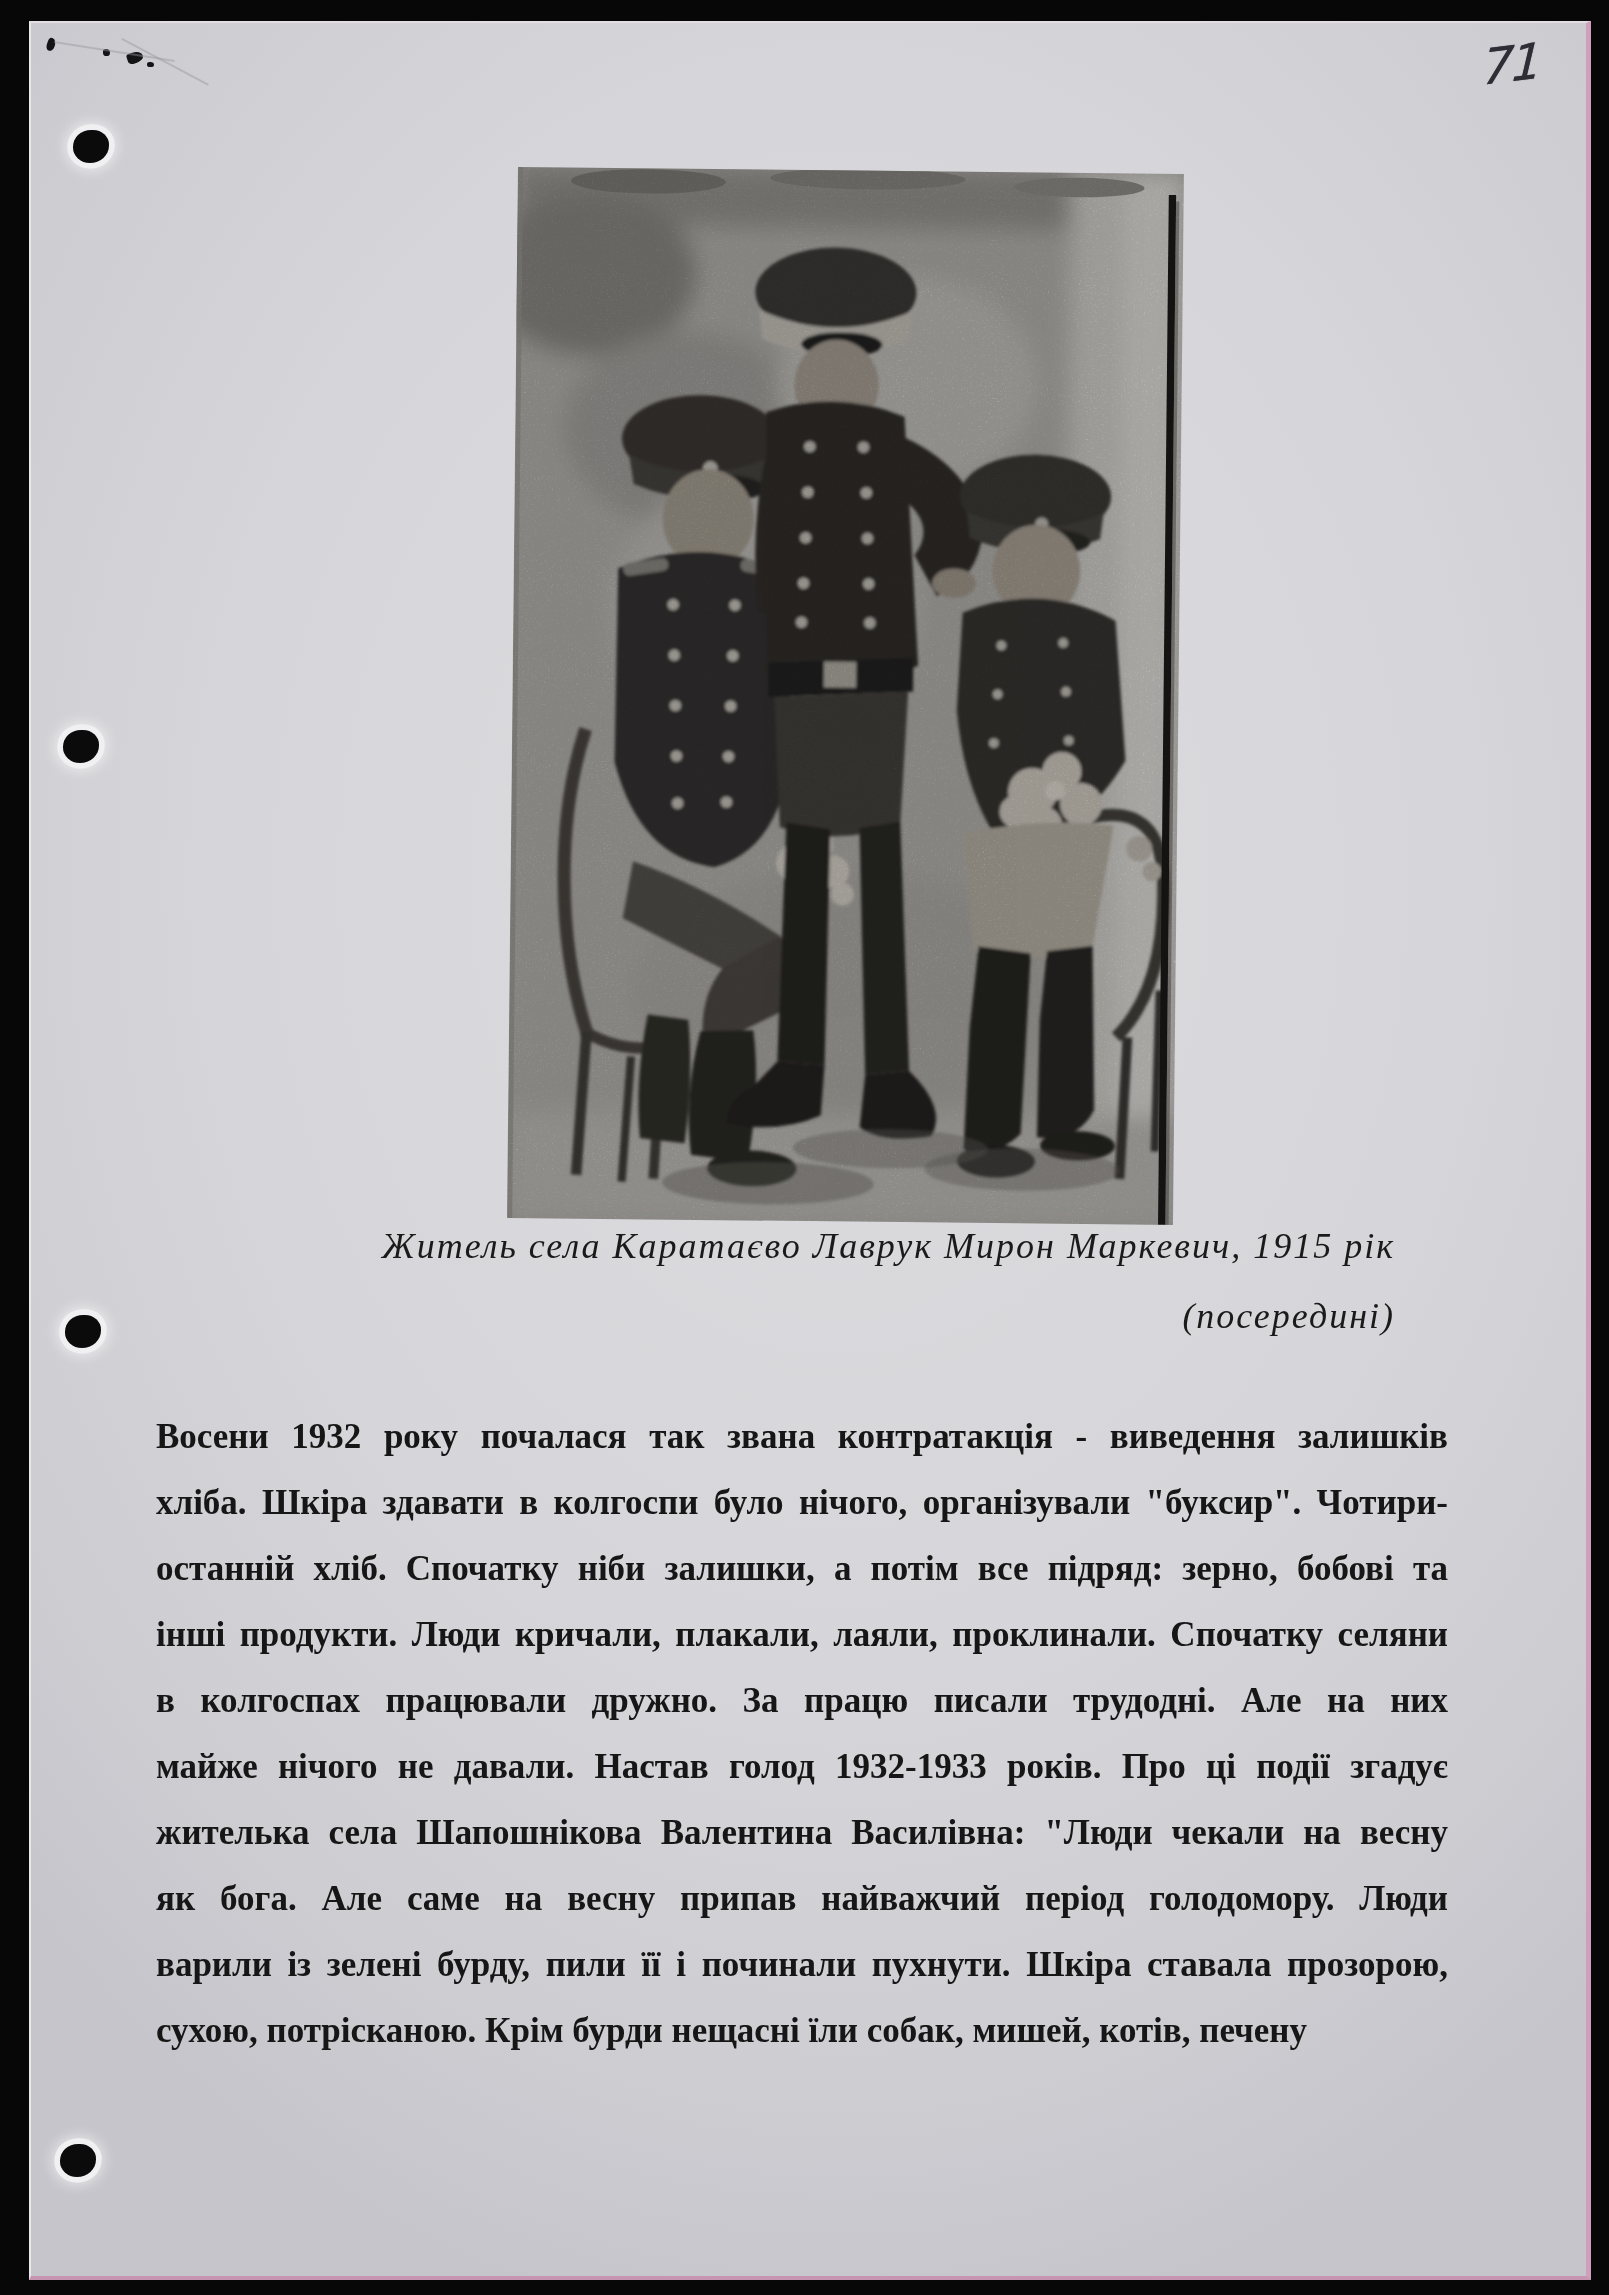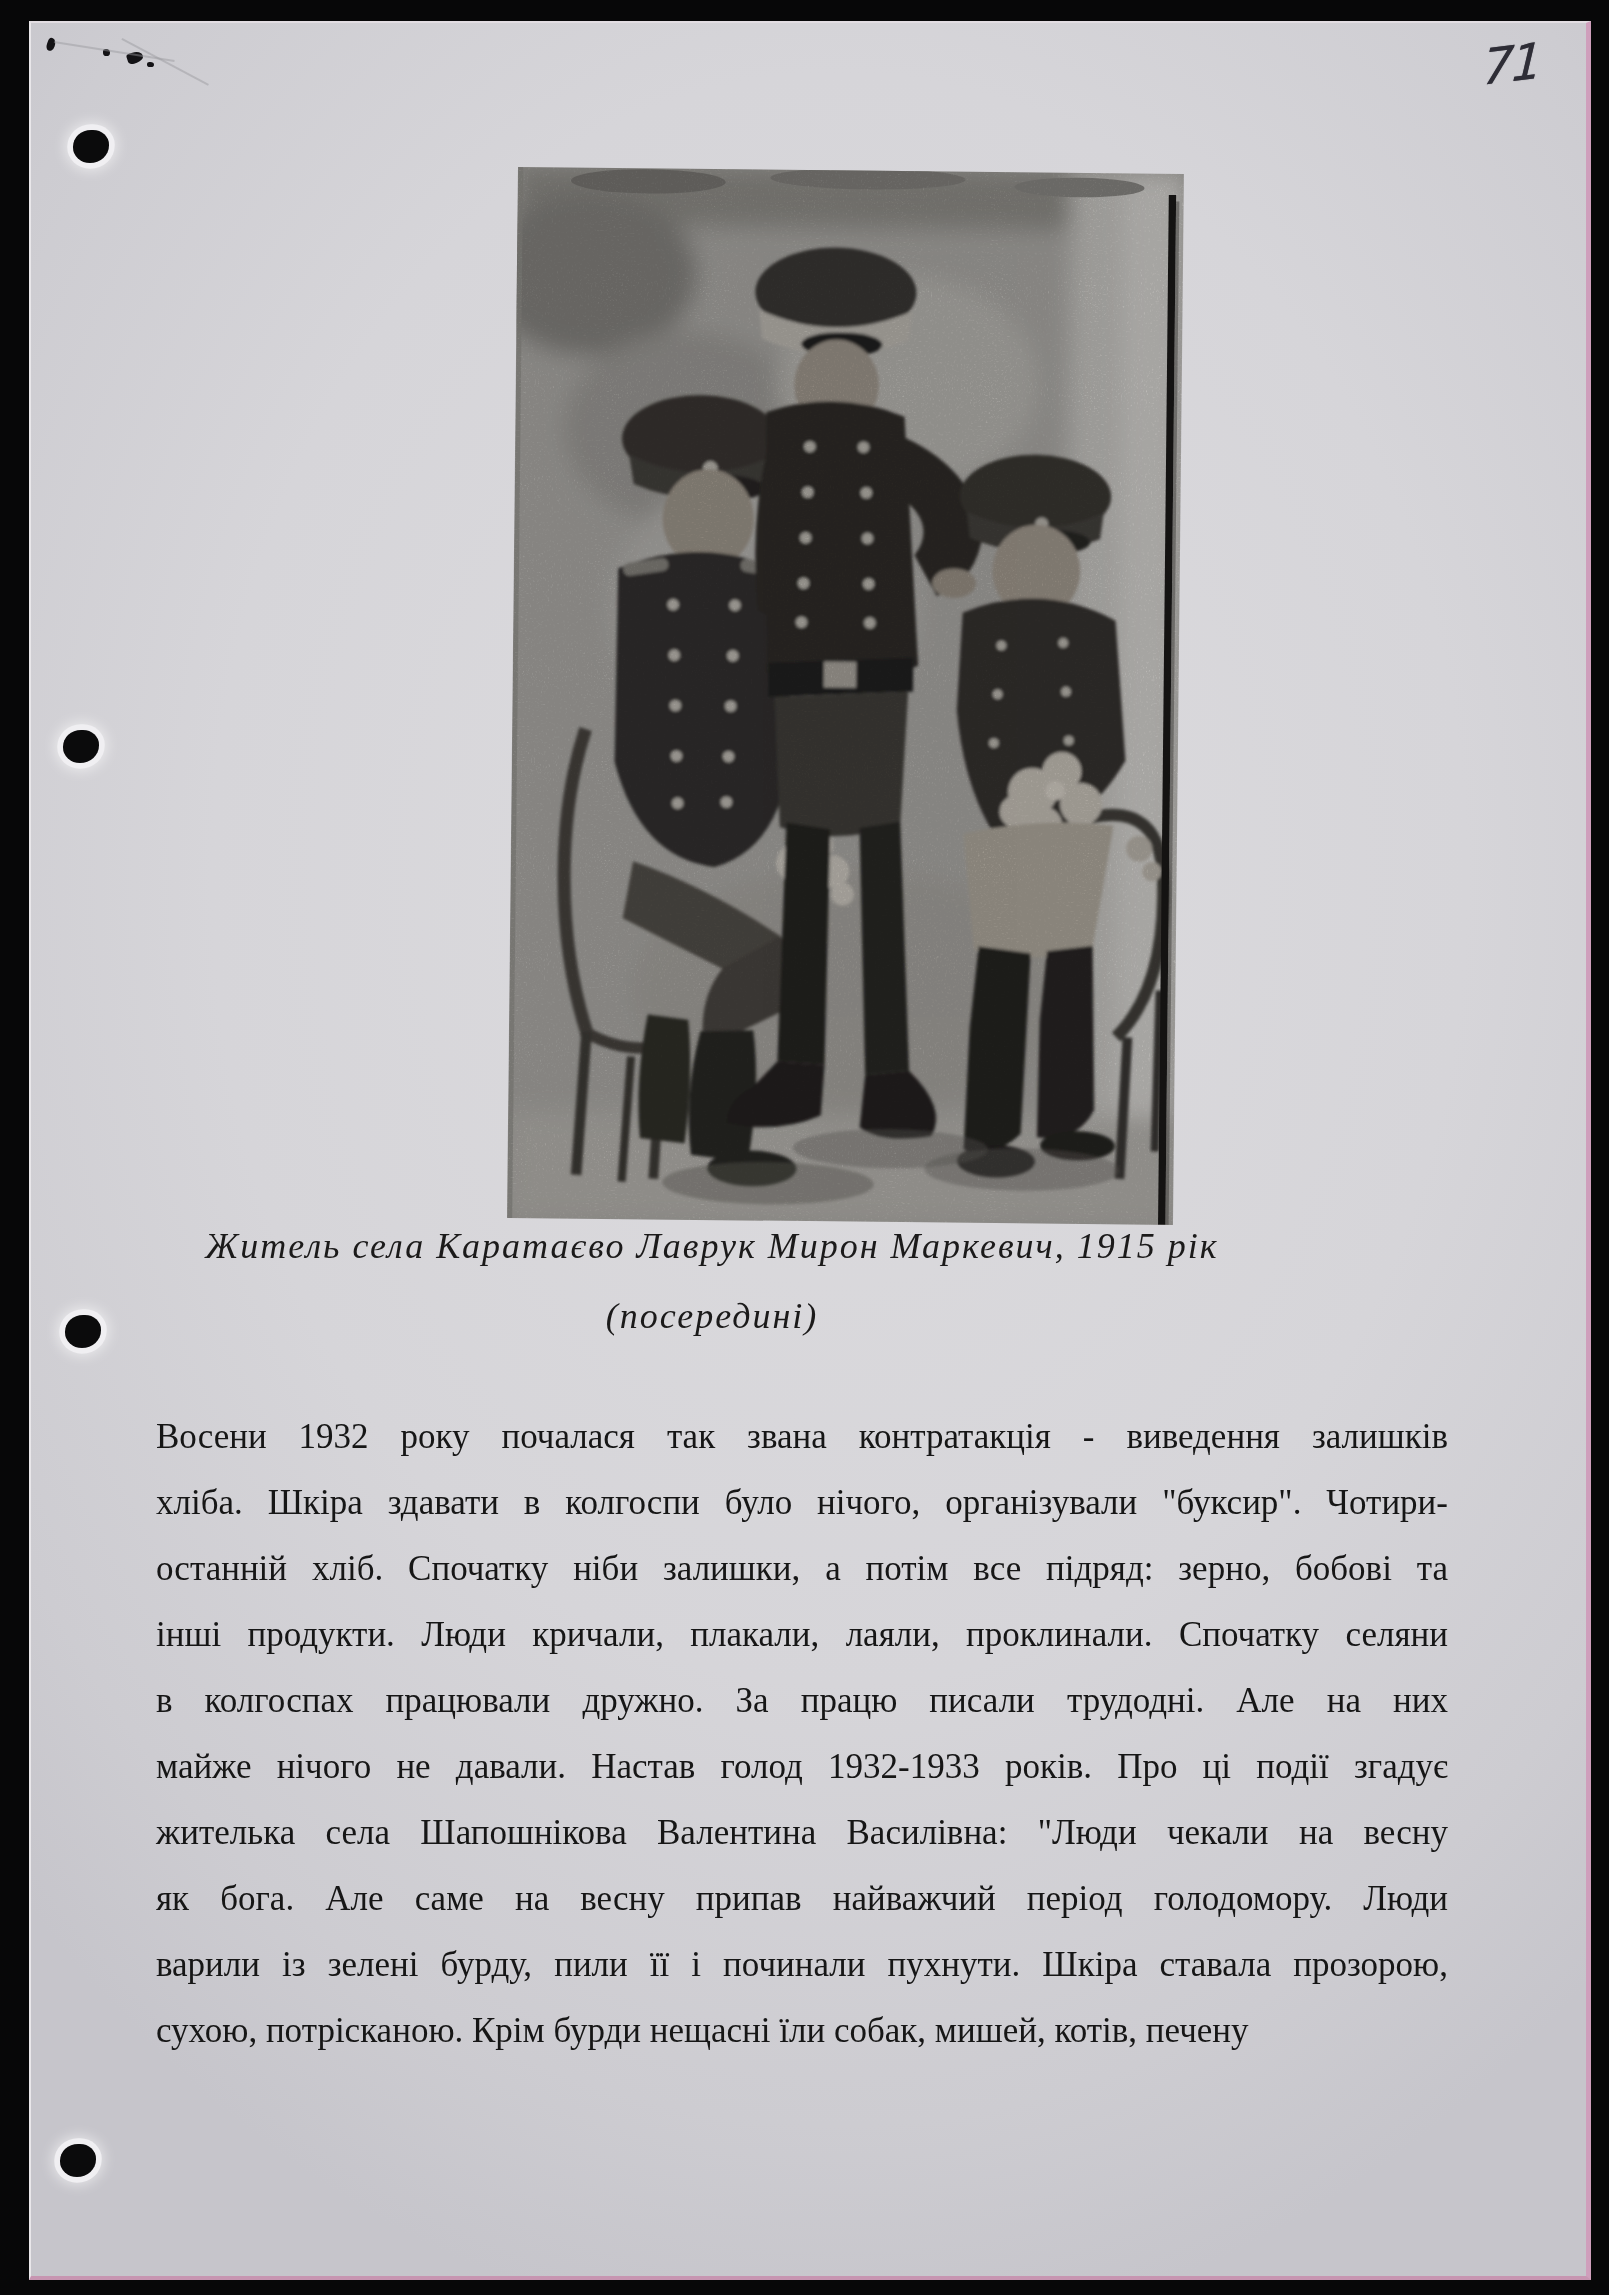--- a/index.html
+++ b/index.html
@@ -37,32 +37,32 @@
     text-shadow:0 0 0.8px rgba(40,40,50,.8);
   }
   
   #photo{
     position:absolute; left:518px; top:167px; width:666px; height:1051px;
     transform:rotate(.6deg); transform-origin:0 0;
   }
   #photo svg{display:block;width:100%;height:100%;}
   
   .caption{
-    position:absolute; left:29px; width:1366px; text-align:center;
+    position:absolute; left:29px; width:1366px; text-align:right;
     font-style:italic; font-size:36px; letter-spacing:2px; color:#1b1a1a;
   }
   #caption1{top:1225px;}
   #caption2{top:1295px;}
   
   #bodytext{
     position:absolute; left:156px; top:1404px; width:1292px;
     font-size:35px; line-height:66px; color:#161616;
     text-rendering:optimizeLegibility;
   }
-  .line{text-align:justify; text-align-last:justify;}
+  .line{text-align:justify; text-align-last:justify;font-weight:bold;}
   .line.last{text-align:center; text-align-last:left;}
 </style>
 </head>
 <body>
 
 <div id="scan">
   <div id="paper">
 
     <div class="speck" style="left:16.3px;top:14.6px;width:8.1px;height:13px;transform:rotate(20deg);"></div>
     <div class="speck" style="left:72px;top:26px;width:7.3px;height:6.5px;"></div>

